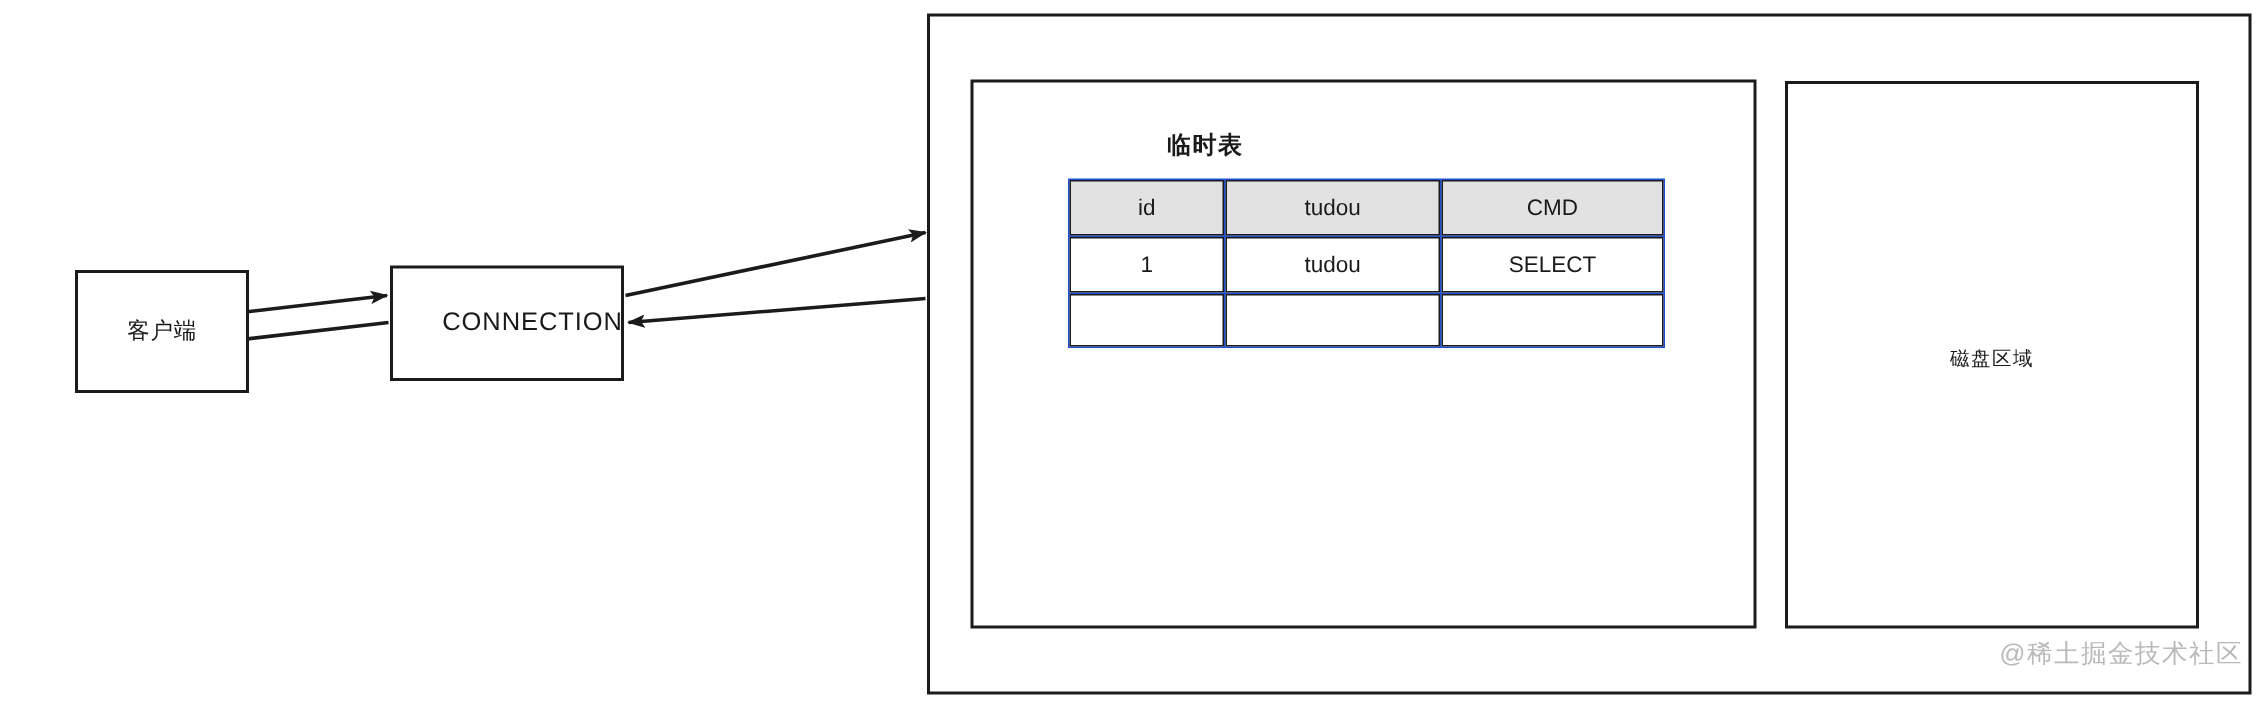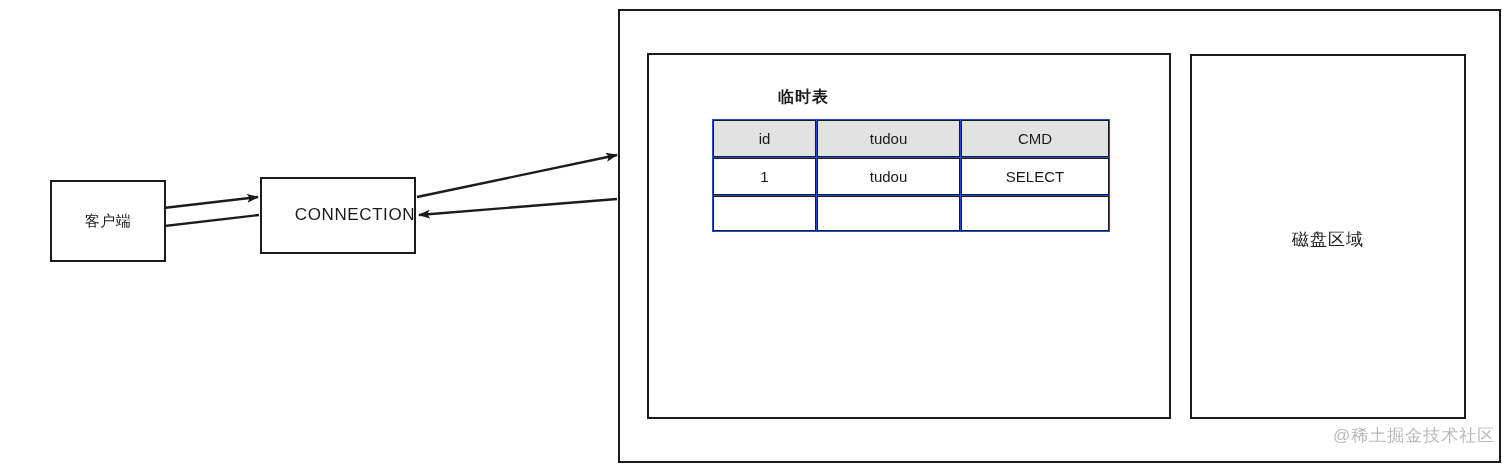--- a/index.html
+++ b/index.html
@@ -91,21 +91,21 @@
     background: #e2e2e2;
     font-size: 15px;
   }
   .temp-table .col-id { width: 97px; }
   .temp-table .col-name { width: 137px; }
   .temp-table .col-cmd { width: 142px; }
   .temp-table tr.empty-row td { height: 33px; }
 
   .disk-label {
     position: absolute;
-    font-size: 17px;
+    font-size: 13px;
     color: #1a1a1a;
     letter-spacing: 1px;
     white-space: nowrap;
     transform: translate(-50%, -50%);
   }
 
   .watermark {
     position: absolute;
     font-size: 17px;
     color: #b9b9b9;

